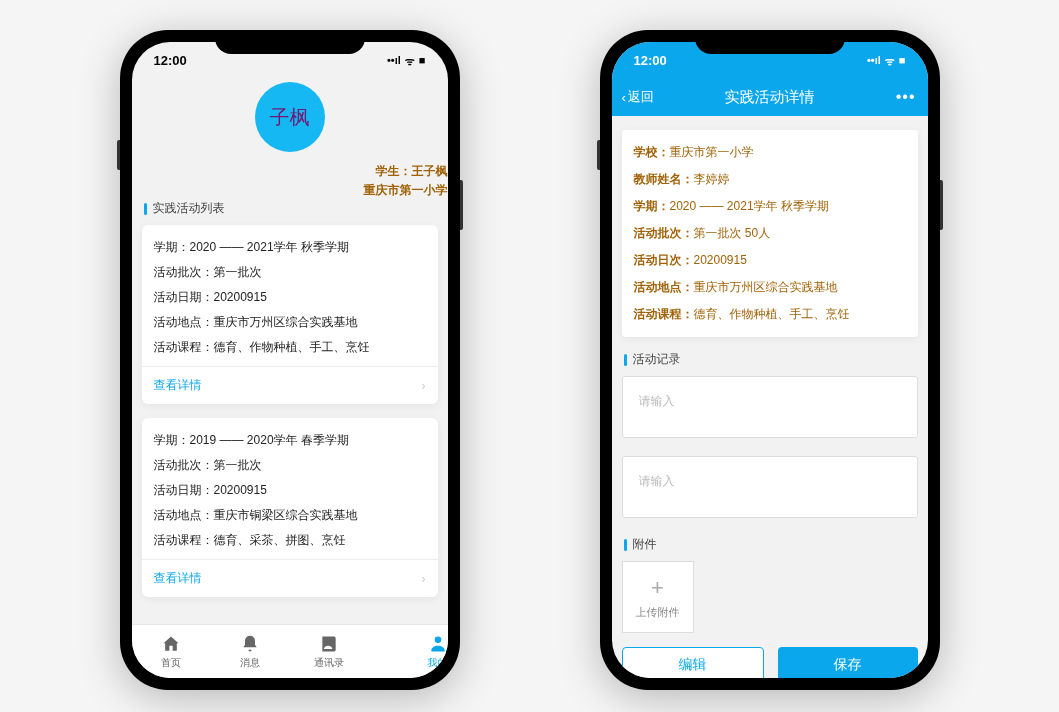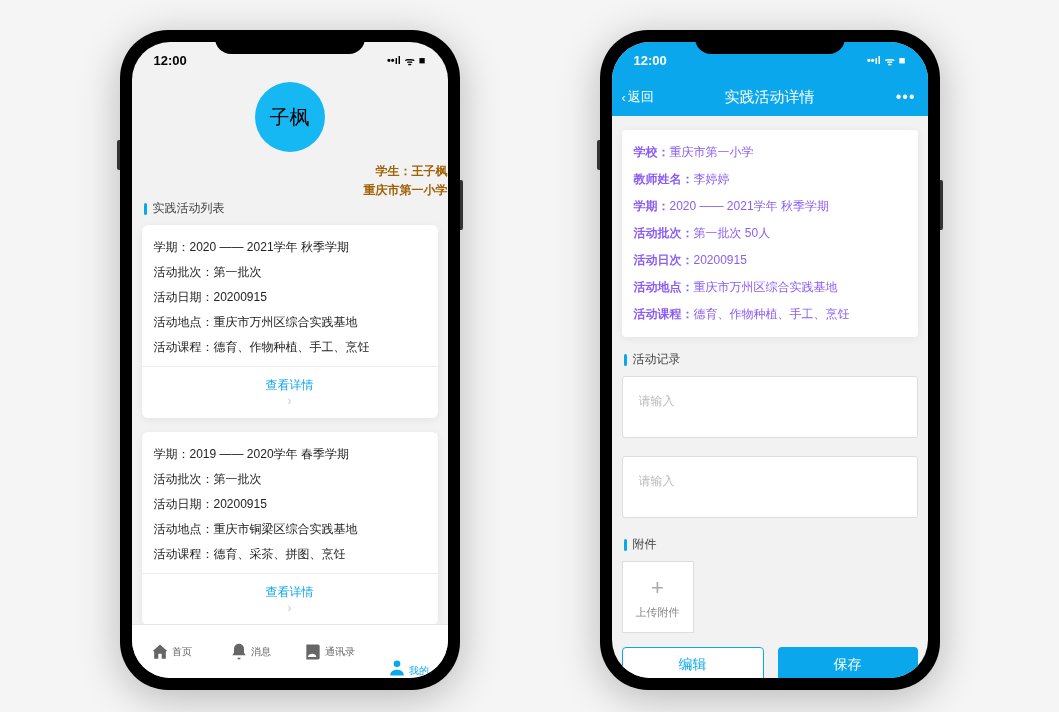--- a/index.html
+++ b/index.html
@@ -7,38 +7,38 @@
     .phone-frame { width: 340px; height: 660px; background: #000; border-radius: 48px; padding: 12px; position: relative; box-shadow: 0 8px 40px rgba(0,0,0,0.25); }
     .phone-frame::before { content: ''; position: absolute; left: -3px; top: 110px; width: 3px; height: 30px; background: #333; border-radius: 2px 0 0 2px; }
     .phone-frame::after { content: ''; position: absolute; right: -3px; top: 150px; width: 3px; height: 50px; background: #333; border-radius: 0 2px 2px 0; }
     .screen { width: 100%; height: 100%; background: #f2f2f2; border-radius: 38px; overflow: hidden; display: flex; flex-direction: column; position: relative; }
     .notch { position: absolute; top: 0; left: 50%; transform: translateX(-50%); width: 150px; height: 24px; background: #000; border-radius: 0 0 16px 16px; z-index: 10; }
     .status-bar { height: 36px; display: flex; justify-content: space-between; align-items: center; padding: 0 22px; font-size: 13px; font-weight: 600; color: #000; }
     .status-bar.on-blue { color: #fff; background: #0ba7ec; }
     .status-icons { display: flex; gap: 4px; align-items: center; font-size: 11px; }
     .content { flex: 1; overflow-y: auto; }
     .content::-webkit-scrollbar { width: 0; }
-    .avatar { width: 70px; height: 70px; border-radius: 50%; background: #15b8f3; color: #000000; display: flex; align-items: center; justify-content: center; font-size: 20px; font-weight: 500; margin: 4px auto 10px; text-align: center; }
+    .avatar { width: 70px; height: 70px; border-radius: 50%; background: #15b8f3; color: #701a75; display: flex; align-items: center; justify-content: center; font-size: 20px; font-weight: 500; margin: 4px auto 10px; text-align: center; }
     .center-text { text-align: right; font-size: 12px; color: #a16207; line-height: 1.6; }
     .center-text .bold { font-weight: 600; }
     .section-title { font-size: 12px; color: #444; padding: 0 12px 8px; display: flex; align-items: center; gap: 6px; }
     .section-title::before { content: ''; width: 3px; height: 12px; background: #0ba7ec; border-radius: 2px; }
     .card { background: #fff; border-radius: 6px; margin: 0 10px 14px; padding: 14px 12px 0; box-shadow: 0 2px 8px rgba(0,0,0,0.06); font-size: 12px; color: #222; }
     .card .row { margin-bottom: 8px; }
-    .detail-btn { border-top: 1px solid #eee; margin: 10px -12px 0; padding: 10px 12px; color: #0ba7ec; font-size: 12px; display: flex; justify-content: space-between; align-items: center; cursor: pointer; flex-direction: column; }
+    .detail-btn { border-top: 1px solid #eee; margin: 10px -12px 0; padding: 10px 12px; color: #0ba7ec; font-size: 12px; display: flex; justify-content: space-between; align-items: center; cursor: pointer; }
     .tabbar { height: 54px; background: #fff; border-top: 1px solid #e5e5e5; display: flex; }
-    .tab { flex: 1; display: flex; flex-direction: row; align-items: center; justify-content: center; gap: 2px; font-size: 10px; color: #666; cursor: pointer; }
+    .tab { flex: 1; display: flex; flex-direction: column; align-items: center; justify-content: center; gap: 2px; font-size: 10px; color: #666; cursor: pointer; }
     .tab.active { color: #0ba7ec; align-items: flex-end; }
     .tab svg { width: 20px; height: 20px; }
     .nav-header { background: #0ba7ec; color: #fff; height: 38px; display: flex; align-items: center; justify-content: center; position: relative; }
     .nav-back { position: absolute; left: 10px; display: flex; align-items: center; gap: 2px; font-size: 13px; cursor: pointer; }
     .nav-title { font-size: 15px; font-weight: 500; }
     .nav-more { position: absolute; right: 12px; font-size: 16px; letter-spacing: 1px; cursor: pointer; }
     .detail-card { background: #fff; margin: 14px 10px; padding: 14px 12px; border-radius: 4px; box-shadow: 0 2px 8px rgba(0,0,0,0.06); }
-    .detail-card .row { font-size: 12px; color: #8b5cf6; margin-bottom: 10px; }
+    .detail-card .row { font-size: 12px; color: #a16207; margin-bottom: 10px; }
     .detail-card .row:last-child { margin-bottom: 0; }
     .detail-card .bold { font-weight: 600; }
     .textarea-wrap { margin: 0 10px 14px; }
     .textarea { width: 100%; height: 62px; border: 1px solid #ddd; border-radius: 3px; padding: 16px; font-size: 12px; color: #999; resize: none; font-family: inherit; }
     .textarea::placeholder { color: #bbb; }
     .upload-box { width: 72px; height: 72px; border: 1px solid #ddd; margin: 0 10px 14px; display: flex; flex-direction: column; align-items: center; justify-content: center; gap: 4px; font-size: 11px; color: #888; cursor: pointer; background: #fff; }
     .upload-box .plus { font-size: 22px; font-weight: 300; color: #aaa; }
     .btn-row { display: flex; gap: 14px; padding: 0 10px 16px; }
     .btn { flex: 1; height: 36px; border-radius: 4px; font-size: 14px; display: flex; align-items: center; justify-content: center; cursor: pointer; }
     .btn-outline { border: 1px solid #0ba7ec; color: #0ba7ec; background: #fff; }

